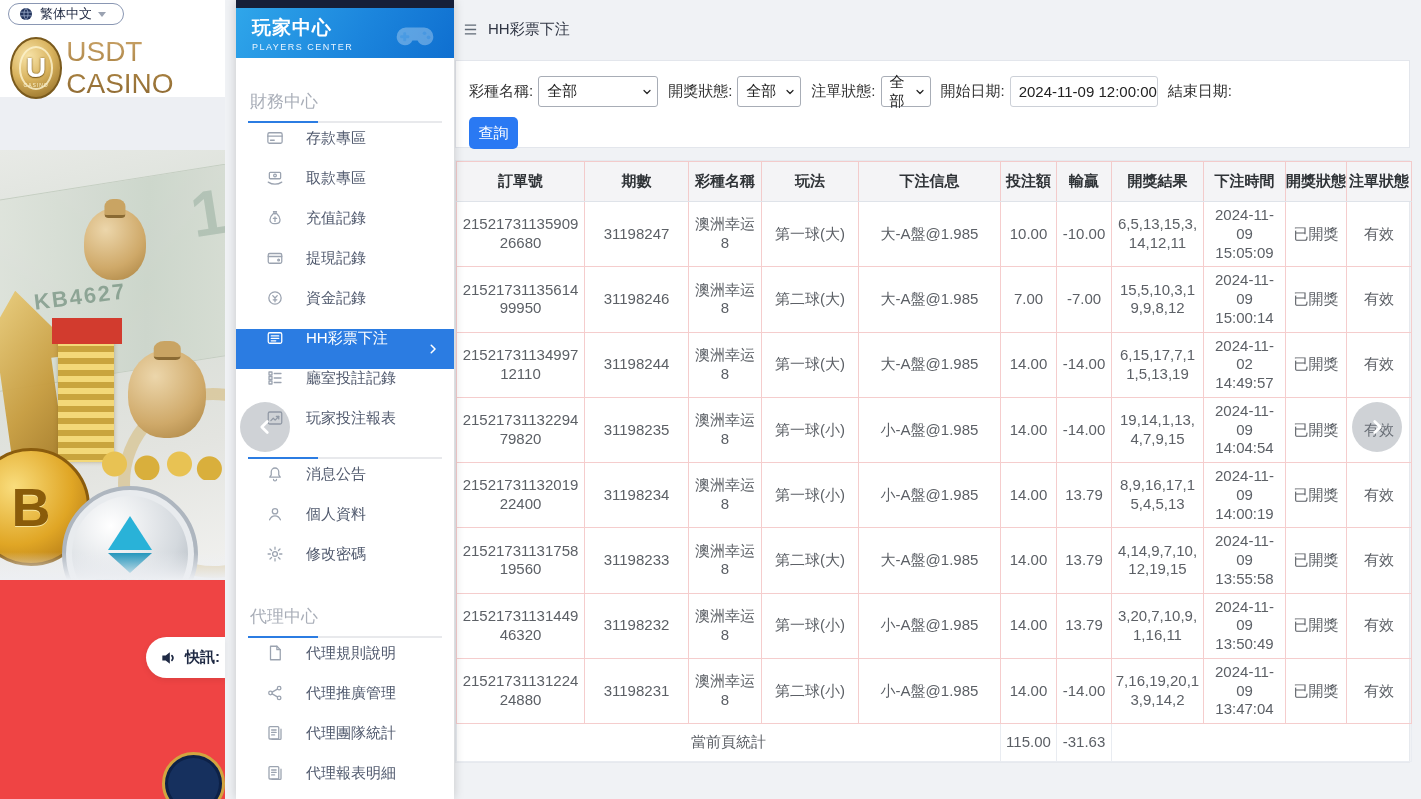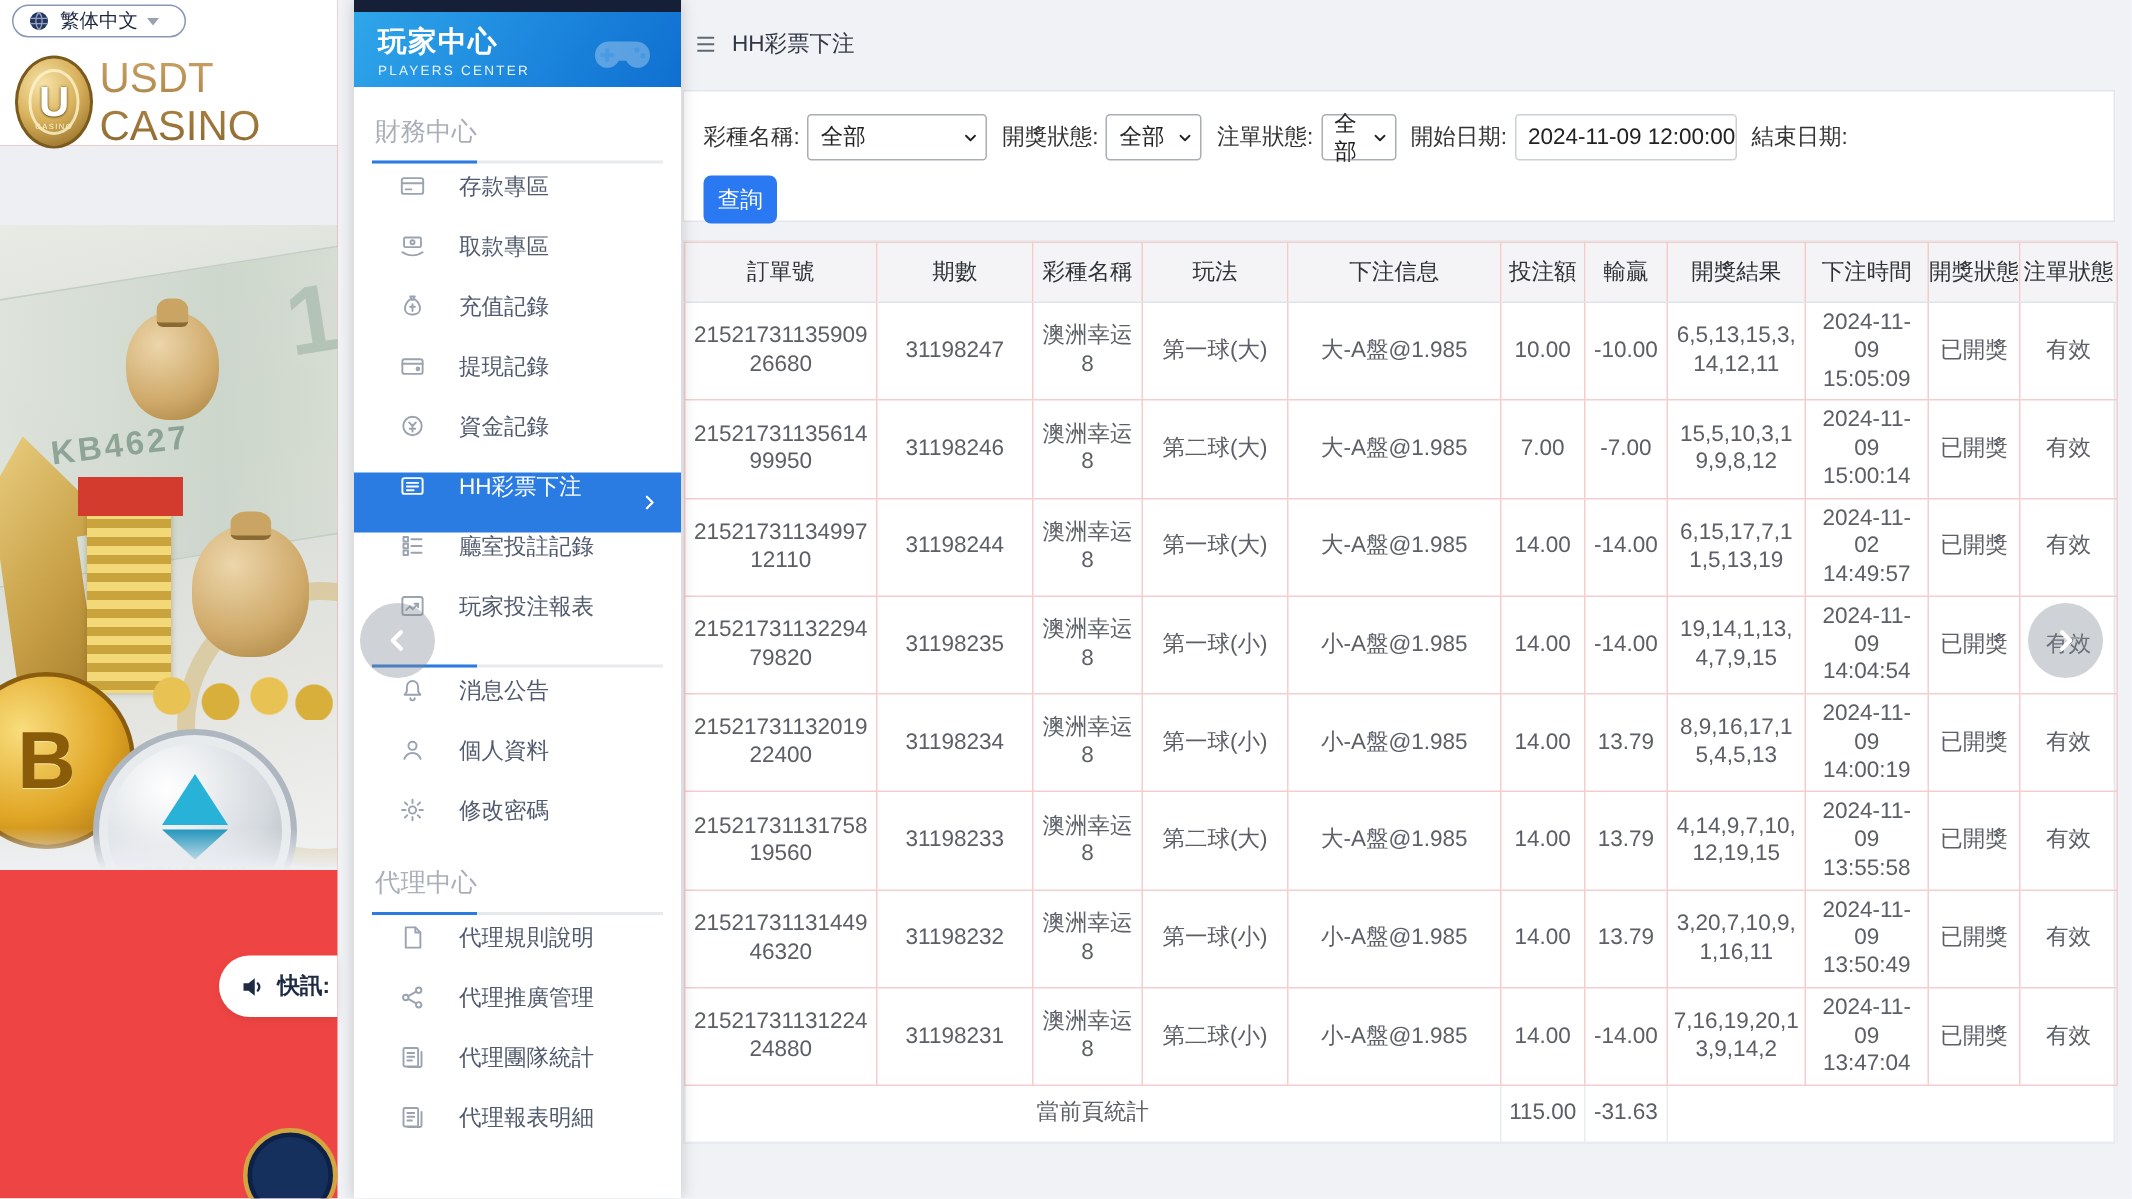--- a/index.html
+++ b/index.html
@@ -79,21 +79,21 @@
   
   .sidebar { position:absolute; left:236px; top:0; width:218px; height:799px; background:#fff;
     box-shadow:0 0 10px rgba(0,0,0,.18); z-index:5; }
   .side-topstrip { height:8px; background:#161f38; }
   .side-header { height:50px; background:linear-gradient(120deg,#2fa6ea 0%,#1c86dd 55%,#0f6fd0 100%);
     position:relative; padding:7px 0 0 16px; overflow:hidden; }
   .side-header .t1 { color:#fff; font-size:19px; font-weight:bold; letter-spacing:1px; }
   .side-header .t2 { color:#e8f4ff; font-size:9px; letter-spacing:1.5px; margin-top:1px; }
   .side-header .pad-doodle { position:absolute; right:8px; top:4px; opacity:.3; }
   .menu { padding-top:12px; }
-  .sec-head { padding:0 14px; font-size:17px; color:#a9aeb8; margin-top:6px; }
+  .sec-head { padding:0 14px; font-size:17px; color:#a9aeb8; margin-top:20px; }
   .sec-line { margin:8px 12px 6px 12px; height:2px; background:#e8e9ec; position:relative; }
   .sec-line::before { content:""; position:absolute; left:0; top:0; height:2px; width:36%; background:#2b7ce2; }
   .menu-item { height:40px; display:flex; align-items:flex-start; padding-left:30px; gap:22px;
     font-size:15px; color:#515a6e; cursor:pointer; position:relative; }
   .menu-item .mi-icon { width:18px; height:18px; color:#9ba3b0; display:flex; }
   .menu-item.active { background:#2b7ce2; color:#fff; }
   .menu-item.active .mi-icon { color:#fff; }
   .menu-item .chev { position:absolute; right:14px; top:50%; transform:translateY(-50%); display:none; }
   .menu-item.active .chev { display:block; }
 
@@ -121,21 +121,21 @@
   .date-box { display:flex; align-items:center; height:31px; width:148px; margin-left:5px;
     border:1px solid #ccd0d7; border-radius:3px; background:#fff; padding:0 8px; font-size:15px; color:#222;
     white-space:nowrap; cursor:text; }
   .btn-row { padding:10px 0 0 13px; }
   .btn-primary { width:49px; height:32px; background:#2a79f3; border:none; border-radius:5px;
     color:#fff; font-size:15px; font-family:inherit; cursor:pointer; display:flex; align-items:center; justify-content:center; }
 
   
   .table-card { position:absolute; left:12px; top:160px; width:955px; background:#fff; border:1px solid #e6e9ee; }
   table.bets { border-collapse:collapse; table-layout:fixed; width:953px; }
-  .bets th { height:40px; background:#f4f4f6; font-size:15px; font-weight:normal; color:#2f3337;
+  .bets th { height:40px; background:#f4f4f6; font-size:15px; font-weight:bold; color:#2f3337;
     border:1px solid #f3cbcb; border-bottom:1px solid #dfe3e9; padding:0; overflow:hidden; }
   .bets td { font-size:15px; color:#5c6066; border:1px solid #f5cdcd; text-align:center;
     padding:4px 3px; line-height:1.25; vertical-align:middle; overflow:hidden; }
   .bets tbody tr.data-row { height:57px; }
   td.break-all { word-break:break-all; }
   .bets tr.sum-row { height:38px; }
   .bets tr.sum-row td { border-color:#e9ecf1; }
 
   svg { display:block; }
 </style>

